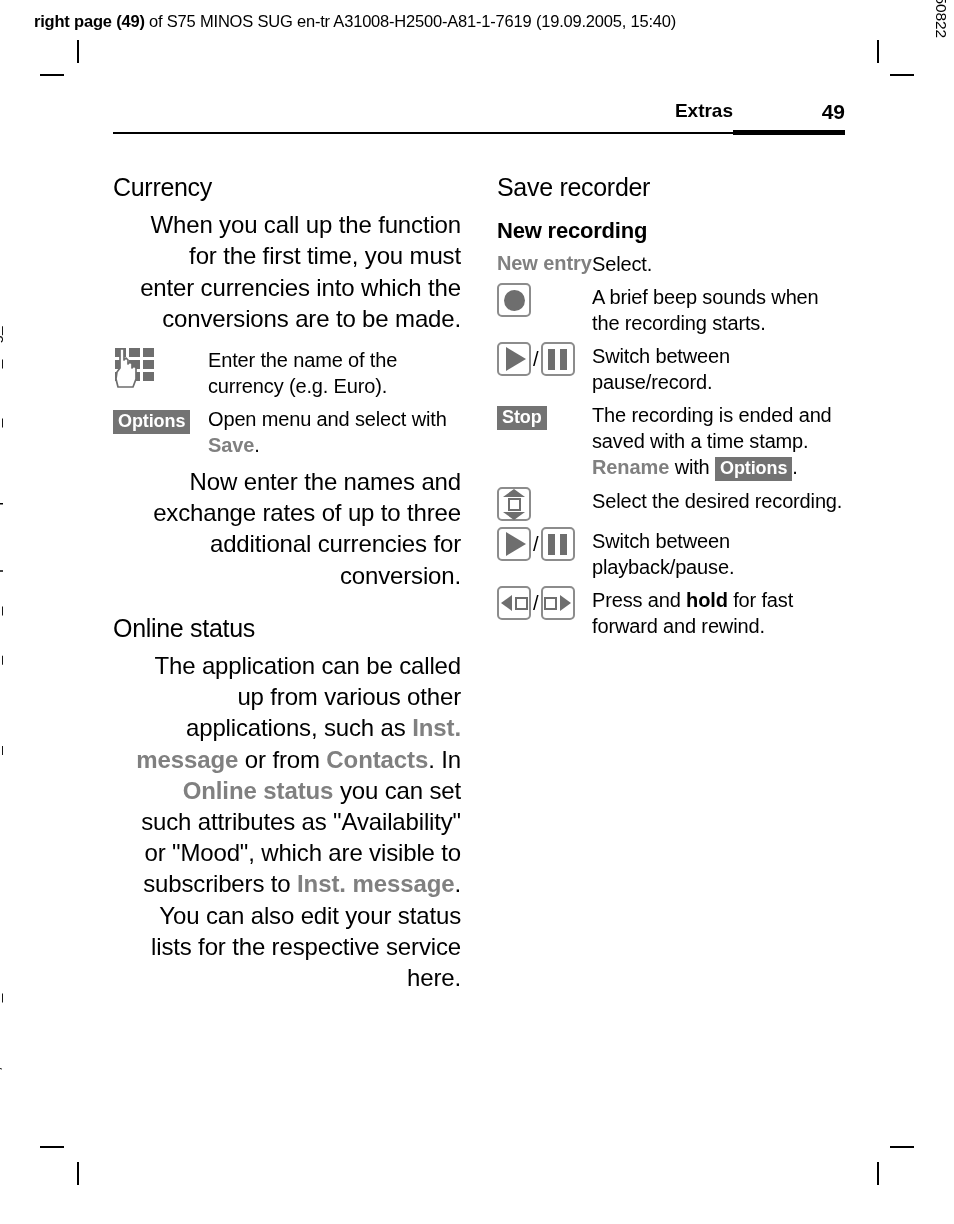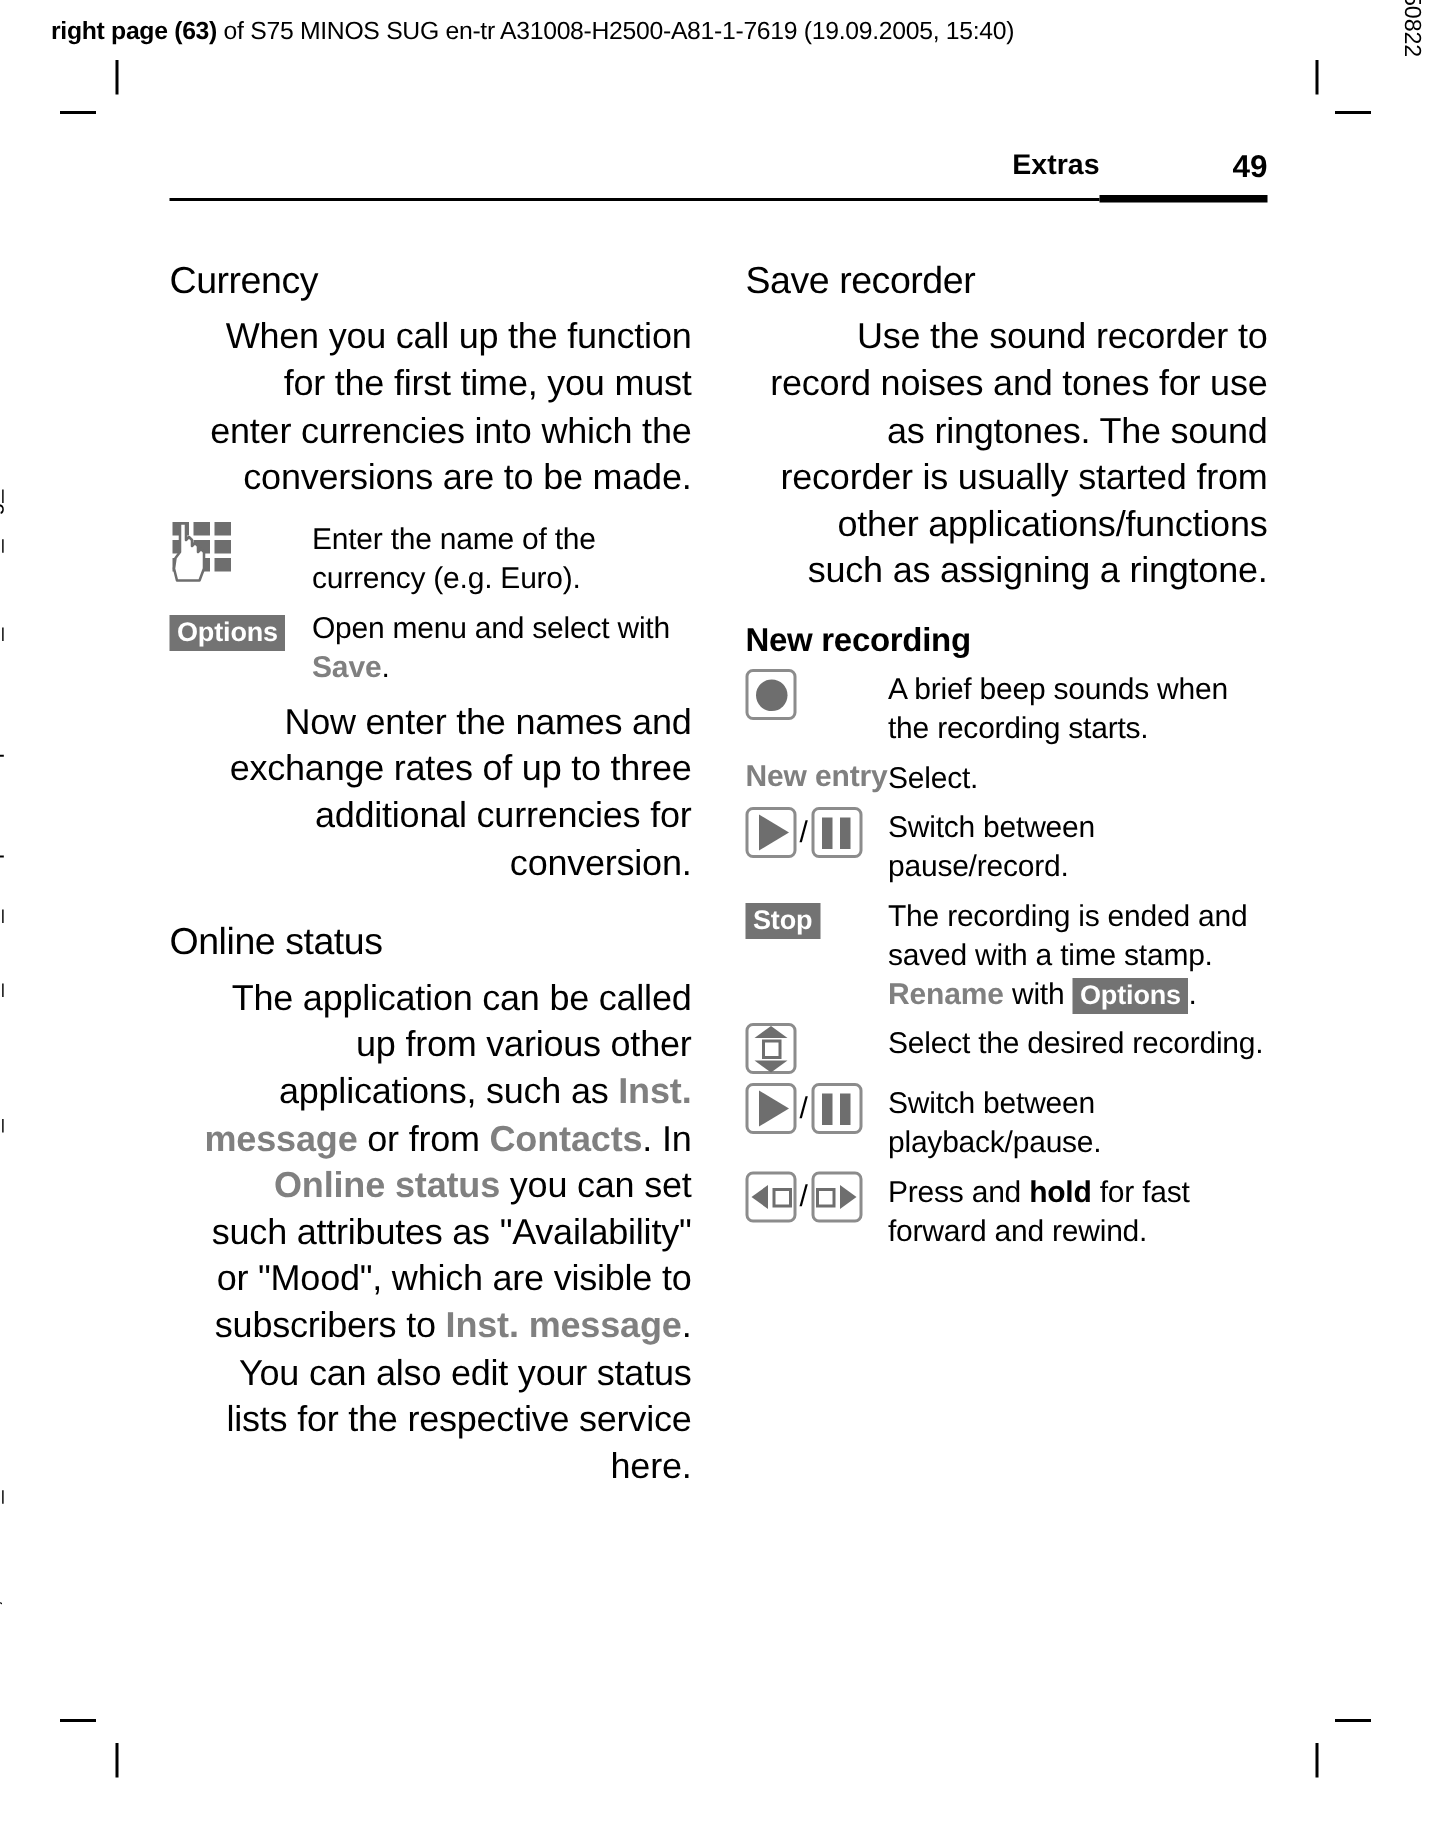--- a/index.html
+++ b/index.html
@@ -265,21 +265,21 @@
     position: relative;
     width: 44px;
     height: 44px;
     flex: 0 0 44px;
   }
 </style>
 </head>
 <body>
 
 <div class="proof-header">
-  <span class="b">right page (63)</span><span> of S75 MINOS SUG en-tr A31008-H2500-A81-1-7619 (19.09.2005, 15:40)</span>
+  <span class="b">right page (49)</span><span> of S75 MINOS SUG en-tr A31008-H2500-A81-1-7619 (19.09.2005, 15:40)</span>
 </div>
 
 <div class="crop v" style="left:77px;  top:40px;"></div>
 <div class="crop h" style="left:40px;  top:74px;"></div>
 <div class="crop v" style="left:877px; top:40px;"></div>
 <div class="crop h" style="left:890px; top:74px;"></div>
 <div class="crop v" style="left:77px;  top:1162px;"></div>
 <div class="crop h" style="left:40px;  top:1146px;"></div>
 <div class="crop v" style="left:877px; top:1162px;"></div>
 <div class="crop h" style="left:890px; top:1146px;"></div>
@@ -338,38 +338,37 @@
       <h1 class="sect" style="margin-top:24px;">Online status</h1>
       <p class="body">
         <span>The application can be called up from various other applications, such as </span><span class="uiterm">Inst. message</span><span> or from </span><span class="uiterm">Contacts</span><span>. In </span><span class="uiterm">Online status</span><span> you can set such attributes as "Availability" or "Mood", which are visible to subscribers to </span><span class="uiterm">Inst. message</span><span>. You can also edit your status lists for the respective service here.</span>
       </p>
 
     </div>
 
     <div class="col right">
 
       <h1 class="sect">Save recorder</h1>
-      <p class="body">Use the sound recorder to record noises and tones for use as ringtones. The sound recorder is usually started from other applications/functions such as assigning a ringtone.</p>
 
       <h3 class="minor" style="margin-top:18px;">New recording</h3>
-
-      <div class="krow">
-        <div class="kcell">
-          <span class="icon-box">
-            <span class="glyph-record"></span>
-          </span>
-        </div>
-        <div class="dcell">A brief beep sounds when the recording starts.</div>
-      </div>
 
       <div class="krow">
         <div class="kcell" style="min-height:26px;">
           <span class="uiterm" style="font-size:20px;">New entry</span>
         </div>
         <div class="dcell">Select.</div>
+      </div>
+
+      <div class="krow">
+        <div class="kcell">
+          <span class="icon-box">
+            <span class="glyph-record"></span>
+          </span>
+        </div>
+        <div class="dcell">A brief beep sounds when the recording starts.</div>
       </div>
 
       <div class="krow">
         <div class="kcell">
           <span class="icon-box">
             <span class="glyph-play"></span>
           </span>
           <span class="slash">/</span>
           <span class="icon-box">
             <span class="glyph-pause">

